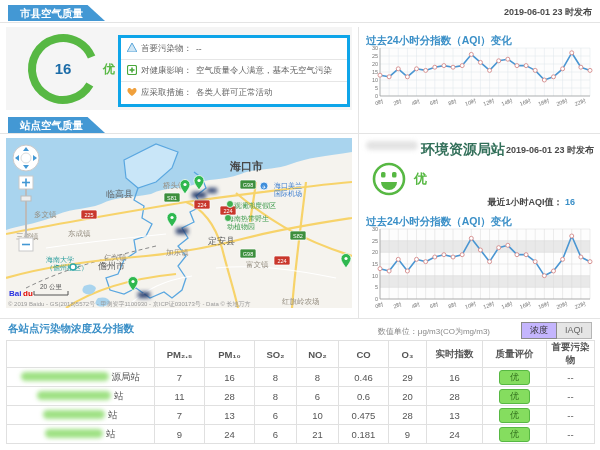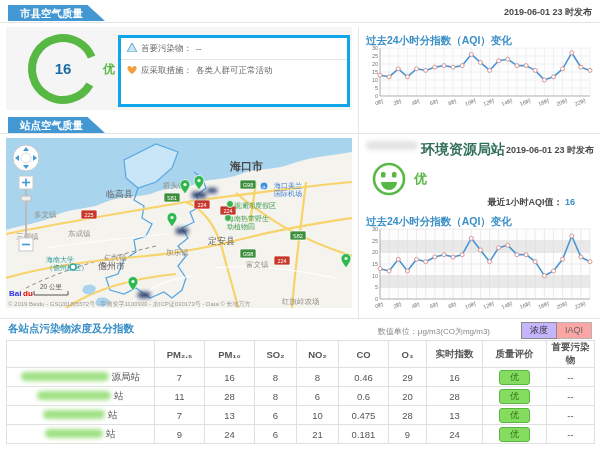--- a/index.html
+++ b/index.html
@@ -29,21 +29,21 @@
   .blur-green{background:#9fe184;}
   #station-level{left:414px;top:170px;font-size:13px;font-weight:bold;color:#57b843;}
   #aqi-line{right:25px;top:196px;font-size:9px;font-weight:bold;color:#4a4a4a;}
   #aqi-line .v{color:#3a8fc7;}
   
   #tbl-title{left:8px;top:322px;font-size:10.5px;font-weight:bold;color:#3a8fc7;text-align:center;}
   #unit-note{right:110px;top:326px;font-size:8px;color:#888;}
   #toggles{right:8px;top:322px;display:flex;}
   .toggle{height:15px;line-height:15px;padding:0 8px;font-size:9px;border:1px solid #b5b5b5;cursor:pointer;}
   .toggle.active{background:#c4b5fd;color:#333;border-color:#8a8a8a;}
-  .toggle.idle{background:#fca5a5;color:#666;border-left:none;}
+  .toggle.idle{background:#e5e5e5;color:#666;border-left:none;}
   table{border-collapse:collapse;table-layout:fixed;}
   #data-table{left:6px;top:340px;width:588px;font-size:9.5px;color:#555;}
   th,td{border:1px solid #e0e0e0;text-align:center;padding:0;height:18px;font-weight:normal;}
   th{font-weight:bold;color:#555;height:19px;background:#fff;}
   td.name-cell{text-align:center;}
   .rate-badge{display:inline-block;padding:0 10px;height:13px;line-height:13px;background:#85dd5f;
               border:1px solid #57b843;border-radius:3px;color:#2f6d1a;font-size:9px;}
   
   #map-wrap{left:6px;top:138px;width:346px;height:170px;background:#f3f1ec;overflow:hidden;}
   .map-city{font-size:11px;font-weight:bold;fill:#474747;}
@@ -70,20 +70,29 @@
     <text id="gauge-value" x="45" y="45" text-anchor="middle">16</text>
   </svg>
   <div class="abs" id="city-level">优</div>
   <div class="abs" id="info-box">
       <div class="info-row">
         <span><svg width="10" height="9">
             <path d="M5 0 L10 9 H0 Z" fill="#cfe6f5" stroke="#5aa6d8" stroke-width="1"></path>
           </svg></span>
         <span class="info-label">首要污染物：</span>
         <span>--</span>
+      </div>
+      <div class="info-row">
+        <span><svg width="10" height="10">
+            <rect x="0.5" y="0.5" width="9" height="9" rx="1.5" fill="#fff" stroke="#4aa83c" stroke-width="1.2"></rect>
+            <line x1="5" y1="2.5" x2="5" y2="7.5" stroke="#4aa83c" stroke-width="1.6"></line>
+            <line x1="2.5" y1="5" x2="7.5" y2="5" stroke="#4aa83c" stroke-width="1.6"></line>
+          </svg></span>
+        <span class="info-label">对健康影响：</span>
+        <span>空气质量令人满意，基本无空气污染</span>
       </div>
       <div class="info-row">
         <span><svg width="10" height="10">
             <path d="M5 9 C1 6 0 4 0.6 2.4 C1.2 1 3 0.6 4 1.8 L5 2.8 L6 1.8 C7 0.6 8.8 1 9.4 2.4 C10 4 9 6 5 9 Z" fill="#f0a03c"></path>
           </svg></span>
         <span class="info-label">应采取措施：</span>
         <span>各类人群可正常活动</span>
       </div>
     </div>
 </div>

